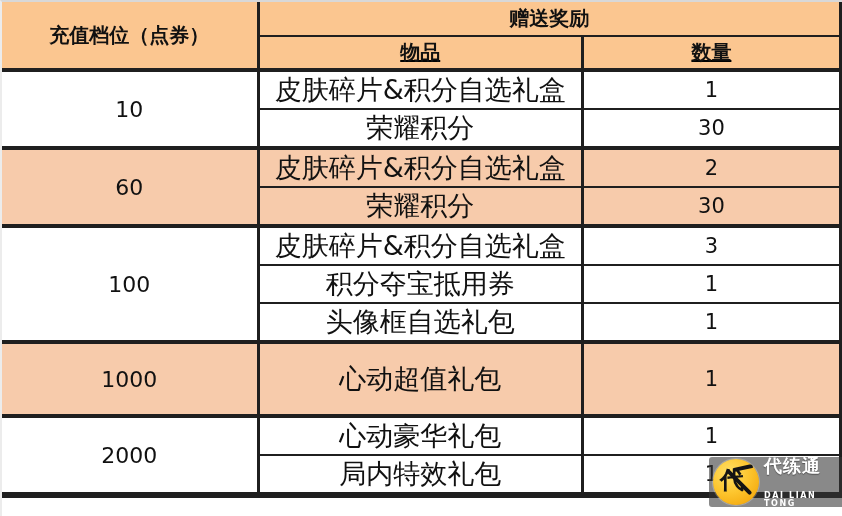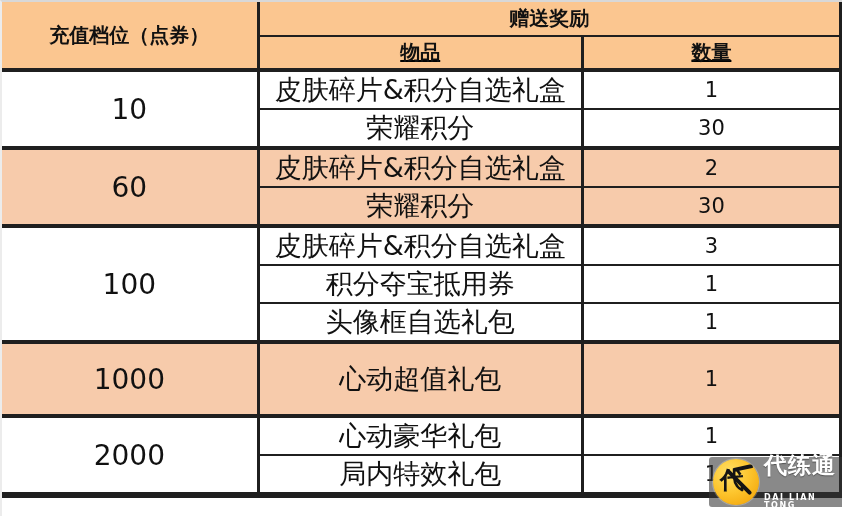--- a/index.html
+++ b/index.html
@@ -55,21 +55,21 @@
   tr.row-sub { height: 34px; text-decoration: underline; }
   tr.row-data { height: 38px; }
   tr.row-tall { height: 74px; }
 
   
   .tb-thick { border-bottom-width: 4px !important; }
   td.bottom-edge { border-bottom-width: 6px !important; }
 
   .cell { font-size: 27px; }
   .num  { font-size: 21px; }
-  .amount { font-size: 28px; }
+  .amount { font-size: 22px; }
   td.hl { background: #f7cbab; }
 
   
   .watermark {
     position: absolute;
     right: 0;
     bottom: 9px;
     width: 133px;
     height: 50px;
     background: rgba(52, 52, 52, 0.58);
@@ -118,21 +118,21 @@
     border-radius: 2px 6px 2px 2px;
   }
   .wm-text {
     margin-left: 5px;
     display: flex;
     flex-direction: column;
     line-height: 1;
   }
   .wm-name {
     color: #ffffff;
-    font-size: 23px;
+    font-size: 18px;
     font-weight: bold;
     letter-spacing: 1px;
     text-shadow: 0 1px 1px rgba(0,0,0,0.4);
   }
   .wm-sub {
     margin-top: 17px;
     color: #ffffff;
     font-size: 8px;
     font-weight: bold;
     letter-spacing: 1.6px;

